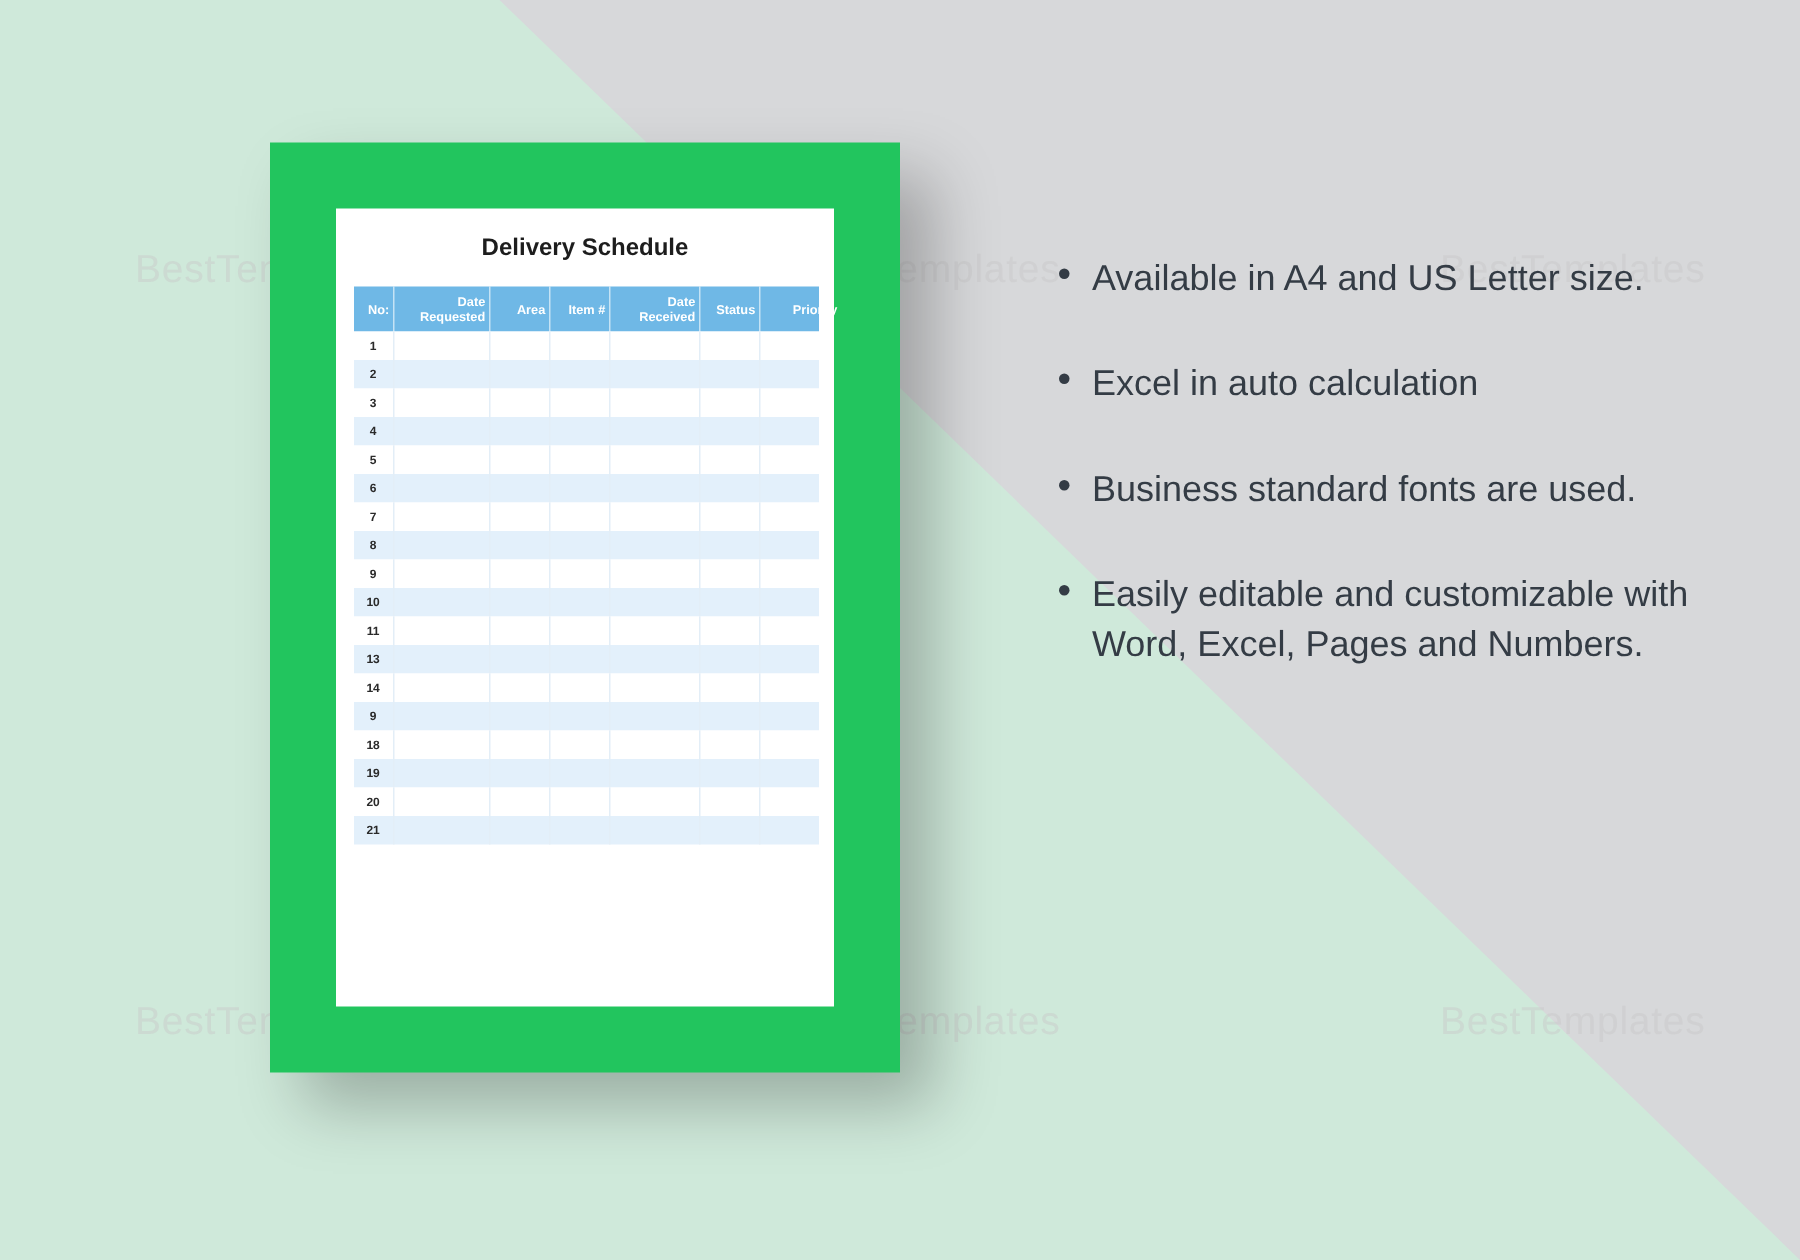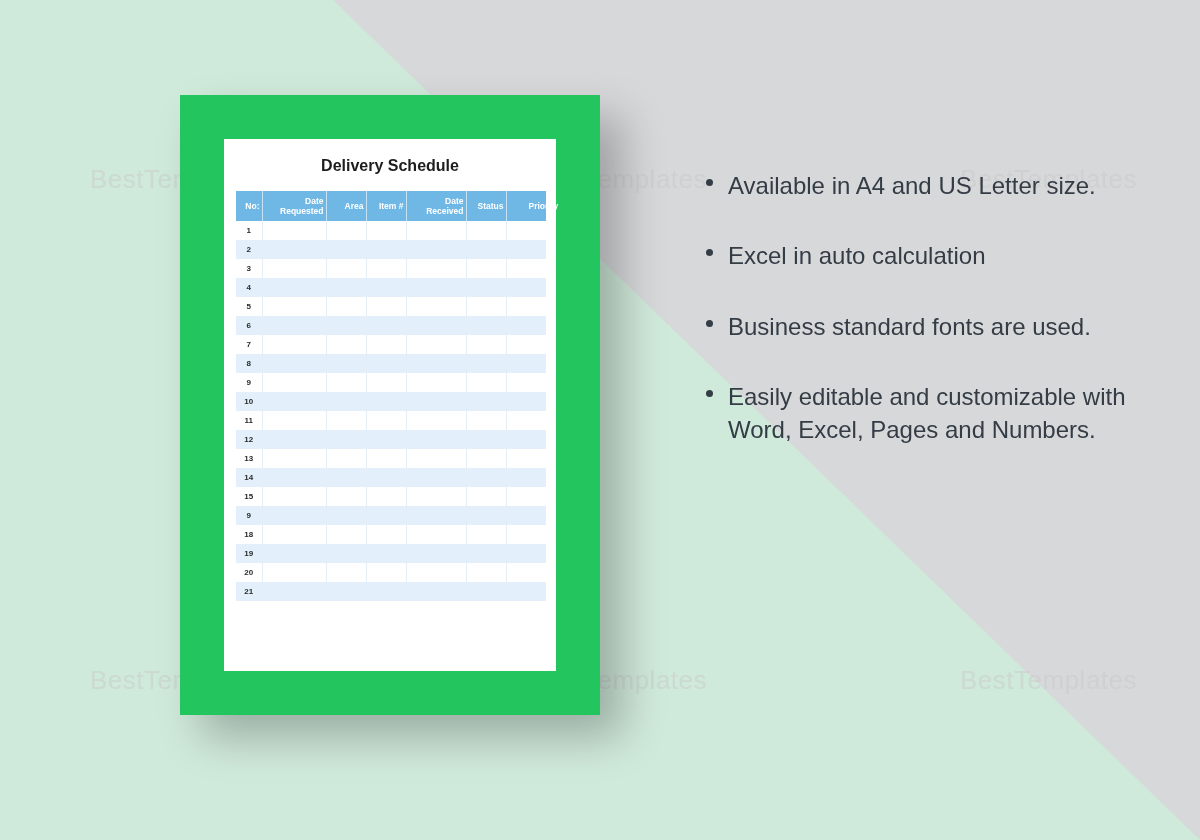--- a/index.html
+++ b/index.html
@@ -253,48 +253,30 @@
             <tr>
               <td class="num">11</td>
               <td></td>
               <td></td>
               <td></td>
               <td></td>
               <td></td>
               <td></td>
             </tr>
             <tr>
-              <td class="num">12</td>
-              <td></td>
-              <td></td>
-              <td></td>
-              <td></td>
-              <td></td>
-              <td></td>
-            </tr>
-            <tr>
               <td class="num">13</td>
               <td></td>
               <td></td>
               <td></td>
               <td></td>
               <td></td>
               <td></td>
             </tr>
             <tr>
               <td class="num">14</td>
-              <td></td>
-              <td></td>
-              <td></td>
-              <td></td>
-              <td></td>
-              <td></td>
-            </tr>
-            <tr>
-              <td class="num">15</td>
               <td></td>
               <td></td>
               <td></td>
               <td></td>
               <td></td>
               <td></td>
             </tr>
             <tr>
               <td class="num">9</td>
               <td></td>

